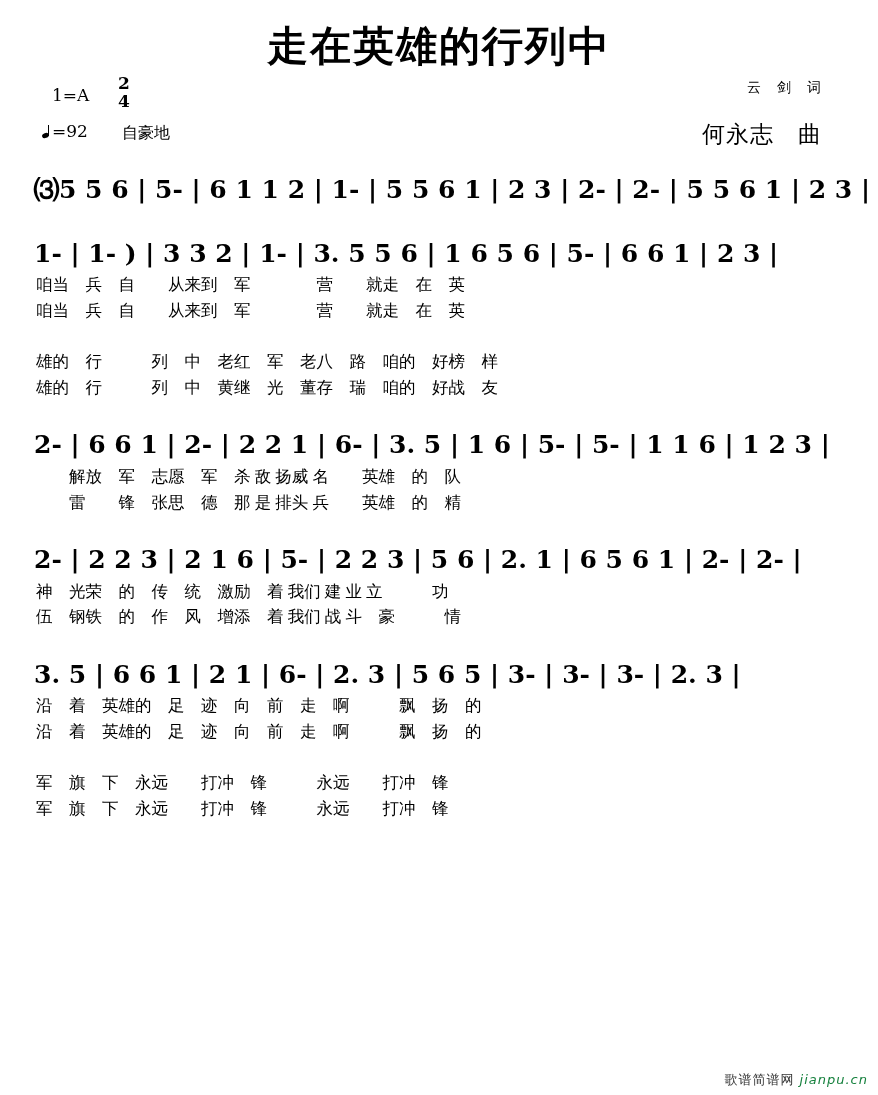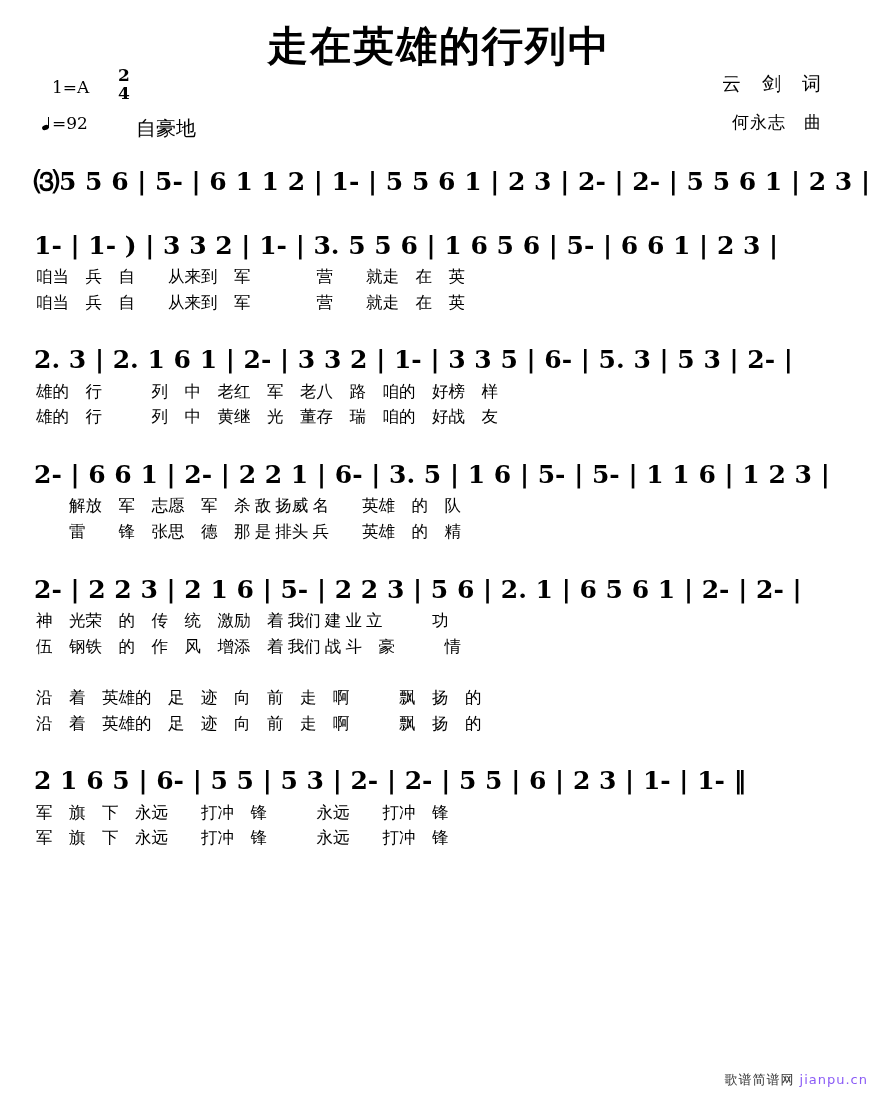--- a/index.html
+++ b/index.html
@@ -28,21 +28,21 @@
     font-weight: bold;
     font-size: 41px;
     letter-spacing: 2px;
     padding-top: 22px;
     line-height: 1.2;
   }
   
   .header {
     position: relative;
     height: 92px;
-    margin-top: 0;
+    margin-top: 8px;
   }
   .key-sig {
     position: absolute;
     left: 52px;
     top: 6px;
     font-size: 17px;
     font-family: "DejaVu Serif", serif;
   }
   .meter {
     position: absolute;
@@ -81,36 +81,36 @@
   }
   .tempo .notehead::after {
     content: "";
     position: absolute;
     left: 6px; top: 0px;
     width: 1.4px; height: 11px;
     background: #000;
   }
   .expression {
     position: absolute;
-    left: 136px;
+    left: 122px;
     top: 44px;
-    font-size: 20px;
+    font-size: 16px;
   }
   .credit-lyric {
     position: absolute;
     right: 56px;
     top: 0px;
-    font-size: 19px;
+    font-size: 14px;
     letter-spacing: 1px;
   }
   .credit-music {
     position: absolute;
     right: 56px;
     top: 40px;
-    font-size: 17px;
+    font-size: 23px;
     letter-spacing: 1px;
   }
   
   .system {
     position: relative;
     margin: 0 0 0 4px;
     padding-left: 30px;
     padding-right: 20px;
   }
   .notes-row {
@@ -134,21 +134,21 @@
   
   .logo {
     position: absolute;
     right: 10px;
     bottom: 6px;
     font-size: 13px;
     color: #444;
     letter-spacing: 1px;
   }
   .logo .cn { color: #333; }
-  .logo .site { color: #8b5cf6; }
+  .logo .site { color: #15803d; font-style: italic; }
 </style>
 </head>
 <body>
 
 <div class="sheet">
 
   <div class="title">走在英雄的行列中</div>
 
   <div class="header">
     <div class="key-sig">1=A</div>
@@ -170,48 +170,47 @@
   <div class="sys-gap"></div>
 
   <div class="system">
     <div class="notes-row">1- | 1- ) | 3 3 2 | 1- | 3. 5 5 6 | 1 6 5 6 | 5- | 6 6 1 | 2 3 |</div>
     <div class="lyric-row">咱当　兵　自　　从来到　军　　　　营　　就走　在　英</div>
     <div class="lyric-row">咱当　兵　自　　从来到　军　　　　营　　就走　在　英</div>
   </div>
   <div class="sys-gap"></div>
 
   <div class="system">
-    <div class="notes-row">2. 3 | 2. 1 6 1 | 2- | 3 3 2 | 1- | 3 3 5 | 6- | 5. 3 | 5 3 | 2- |</div>
     <div class="lyric-row">雄的　行　　　列　中　老红　军　老八　路　咱的　好榜　样</div>
     <div class="lyric-row">雄的　行　　　列　中　黄继　光　董存　瑞　咱的　好战　友</div>
   </div>
   <div class="sys-gap"></div>
 
   <div class="system">
     <div class="notes-row">2- | 6 6 1 | 2- | 2 2 1 | 6- | 3. 5 | 1 6 | 5- | 5- | 1 1 6 | 1 2 3 |</div>
     <div class="lyric-row">　　解放　军　志愿　军　杀 敌 扬威 名　　英雄　的　队</div>
     <div class="lyric-row">　　雷　　锋　张思　德　那 是 排头 兵　　英雄　的　精</div>
   </div>
   <div class="sys-gap"></div>
 
   <div class="system">
     <div class="notes-row">2- | 2 2 3 | 2 1 6 | 5- | 2 2 3 | 5 6 | 2. 1 | 6 5 6 1 | 2- | 2- |</div>
     <div class="lyric-row">神　光荣　的　传　统　激励　着 我们 建 业 立　　　功</div>
     <div class="lyric-row">伍　钢铁　的　作　风　增添　着 我们 战 斗　豪　　　情</div>
   </div>
   <div class="sys-gap"></div>
 
   <div class="system">
+    <div class="notes-row">3. 5 | 6 6 1 | 2 1 | 6- | 2. 3 | 5 6 5 | 3- | 3- | 3- | 2. 3 |</div>
     <div class="lyric-row">沿　着　英雄的　足　迹　向　前　走　啊　　　飘　扬　的</div>
     <div class="lyric-row">沿　着　英雄的　足　迹　向　前　走　啊　　　飘　扬　的</div>
   </div>
   <div class="sys-gap"></div>
 
   <div class="system">
-    <div class="notes-row">2 1 6 5 | 6- | 5 5 | 5 3 | 2- | 2- | 5 5 | 6 | 2 3 | 1- | 1- ‖</div>
     <div class="lyric-row">军　旗　下　永远　　打冲　锋　　　永远　　打冲　锋</div>
     <div class="lyric-row">军　旗　下　永远　　打冲　锋　　　永远　　打冲　锋</div>
   </div>
 
   <div class="logo">
     <span class="cn">歌谱简谱网</span>
     <span class="site">jianpu.cn</span>
   </div>
 
 </div>

